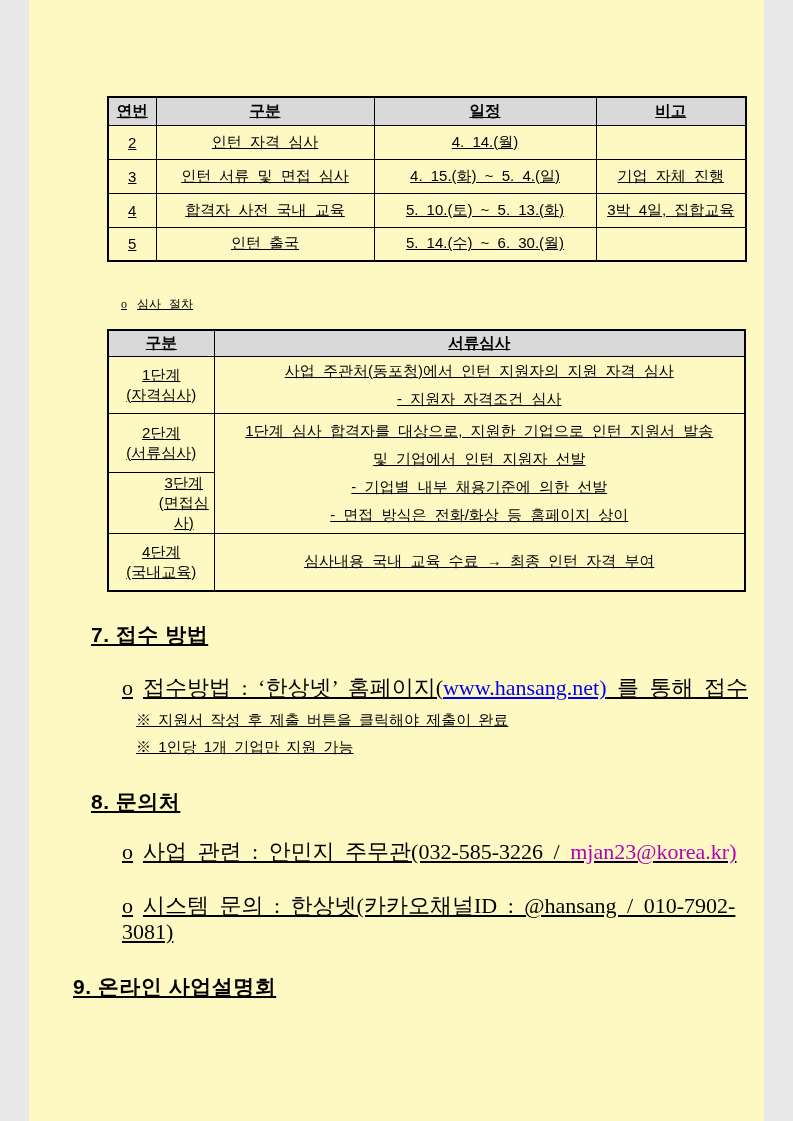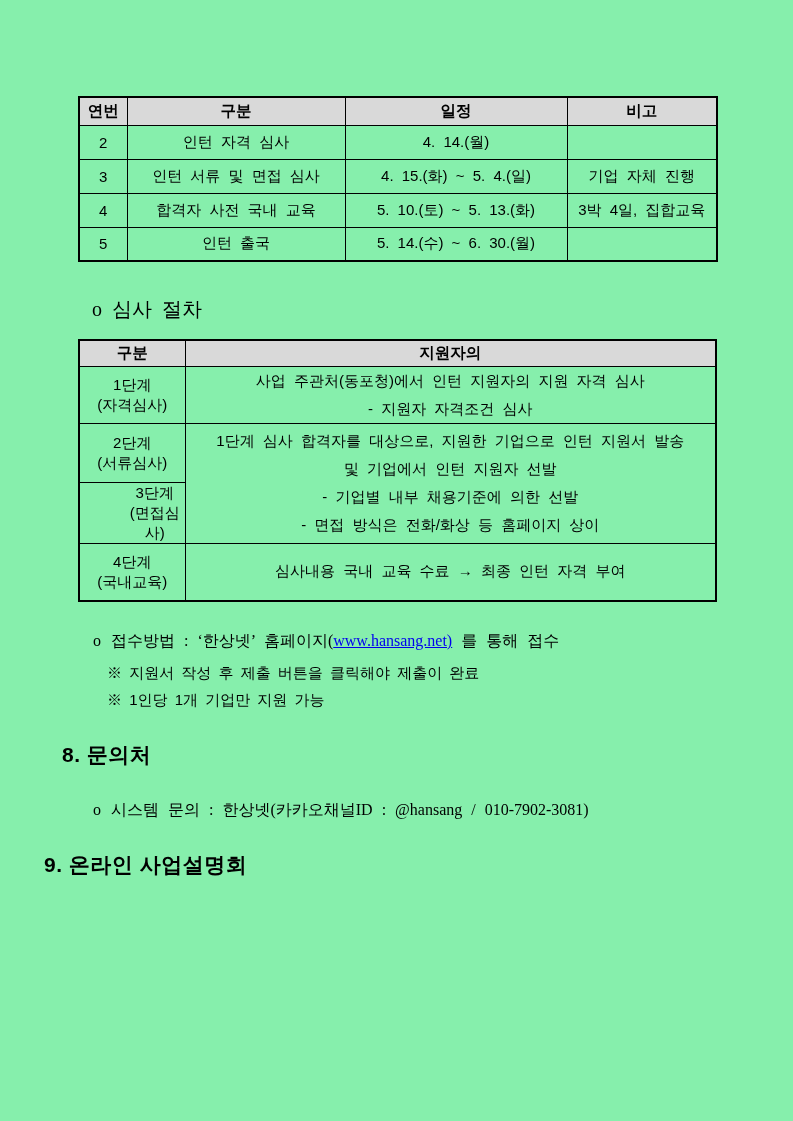--- a/index.html
+++ b/index.html
@@ -1,24 +1,25 @@
 <!DOCTYPE html>
 <html><head>
 <meta charset="utf-8">
 <style>
   * { margin:0; padding:0; box-sizing:border-box; }
   html,body { background:#e8e8e8; }
   .page {
     position:relative;
-    width:793px; height:1121px;
-    background:#86efac;
+    width:735px; height:1121px;
+    background:#fef9c3;
     color:#000000;
     font-family:"Liberation Sans", sans-serif;
     overflow:hidden;
     margin:0 auto;
+    text-decoration:underline;
   }
   
   table {
     border-collapse:collapse;
     table-layout:fixed;
     border:2px solid #000;
   }
   th, td {
     border:1px solid #000;
     text-align:center;
@@ -32,21 +33,21 @@
     font-weight:bold;
     font-size:15.5px;
   }
   #schedule-table { margin:96px 0 0 78px; width:638px; }
   #schedule-table th { height:28px; }
   #schedule-table td { height:34px; }
 
   .review-label {
     margin:34px 0 0 92px;
     font-family:"Liberation Serif", serif;
-    font-size:20px;
+    font-size:12px;
     word-spacing:5px;
   }
   .review-label .bullet { margin-right:10px; }
 
   #review-table { margin:16px 0 0 78px; width:637px; }
   #review-table th { height:26px; }
   .stage-cell div { line-height:20px; }
   .content-lines div { line-height:28px; }
   .r1 td { height:56px; }
   .r2 td { height:59px; }
@@ -61,21 +62,21 @@
     letter-spacing:0.5px;
     font-family:"Liberation Sans", sans-serif;
   }
   #heading-7 { margin-top:29px; }
   #heading-8 { margin-top:31px; }
   #heading-9 { margin-top:28px;margin-left:44px; }
 
   .body-line {
     margin-left:93px;
     font-family:"Liberation Serif", serif;
-    font-size:16px;
+    font-size:22px;
     word-spacing:5px;
     line-height:26px;
   }
   .body-line .bullet { margin-right:10px; }
 
   .note-line {
     margin-left:107px;
     font-family:"Liberation Sans", sans-serif;
     font-size:15px;
     word-spacing:3px;
@@ -149,21 +150,21 @@
   </div>
 
   <table id="review-table">
     <colgroup>
         <col style="width:106px">
         <col style="width:531px">
       </colgroup>
     <tbody>
         <tr>
       <th>구분</th>
-      <th>지원자의</th>
+      <th>서류심사</th>
     </tr>
     <tr class="r1">
       <td class="stage-cell">
         <div>1단계</div>
         <div>(자격심사)</div>
       </td>
       <td class="content-lines">
         <div>사업 주관처(동포청)에서 인턴 지원자의 지원 자격 심사</div>
         <div>- 지원자 자격조건 심사</div>
       </td>
@@ -189,29 +190,33 @@
     <tr class="r4">
       <td class="stage-cell">
         <div>4단계</div>
         <div>(국내교육)</div>
       </td>
       <td>심사내용 국내 교육 수료 → 최종 인턴 자격 부여</td>
     </tr>
   </tbody>
     </table>
 
+  <div id="heading-7" class="sec-heading">7. 접수 방법</div>
 
   <div id="s7-body" class="body-line">
     <span class="bullet">o</span><span>접수방법 : ‘한상넷’ 홈페이지(</span><a href="#" class="site-link">www.hansang.net)</a><span> 를 통해 접수</span>
   </div>
   <div id="s7-note1" class="note-line">※ 지원서 작성 후 제출 버튼을 클릭해야 제출이 완료</div>
   <div id="s7-note2" class="note-line">※ 1인당 1개 기업만 지원 가능</div>
 
   <div id="heading-8" class="sec-heading">8. 문의처</div>
 
+  <div id="s8-line1" class="body-line">
+    <span class="bullet">o</span><span>사업 관련 : 안민지 주무관(032-585-3226 / </span><span class="email-visited">mjan23@korea.kr)</span>
+  </div>
   <div id="s8-line2" class="body-line">
     <span class="bullet">o</span><span>시스템 문의 : 한상넷(카카오채널ID : @hansang / 010-7902-3081)</span>
   </div>
 
   <div id="heading-9" class="sec-heading">9. 온라인 사업설명회</div>
 
 
 </div>
 
 </body></html>

